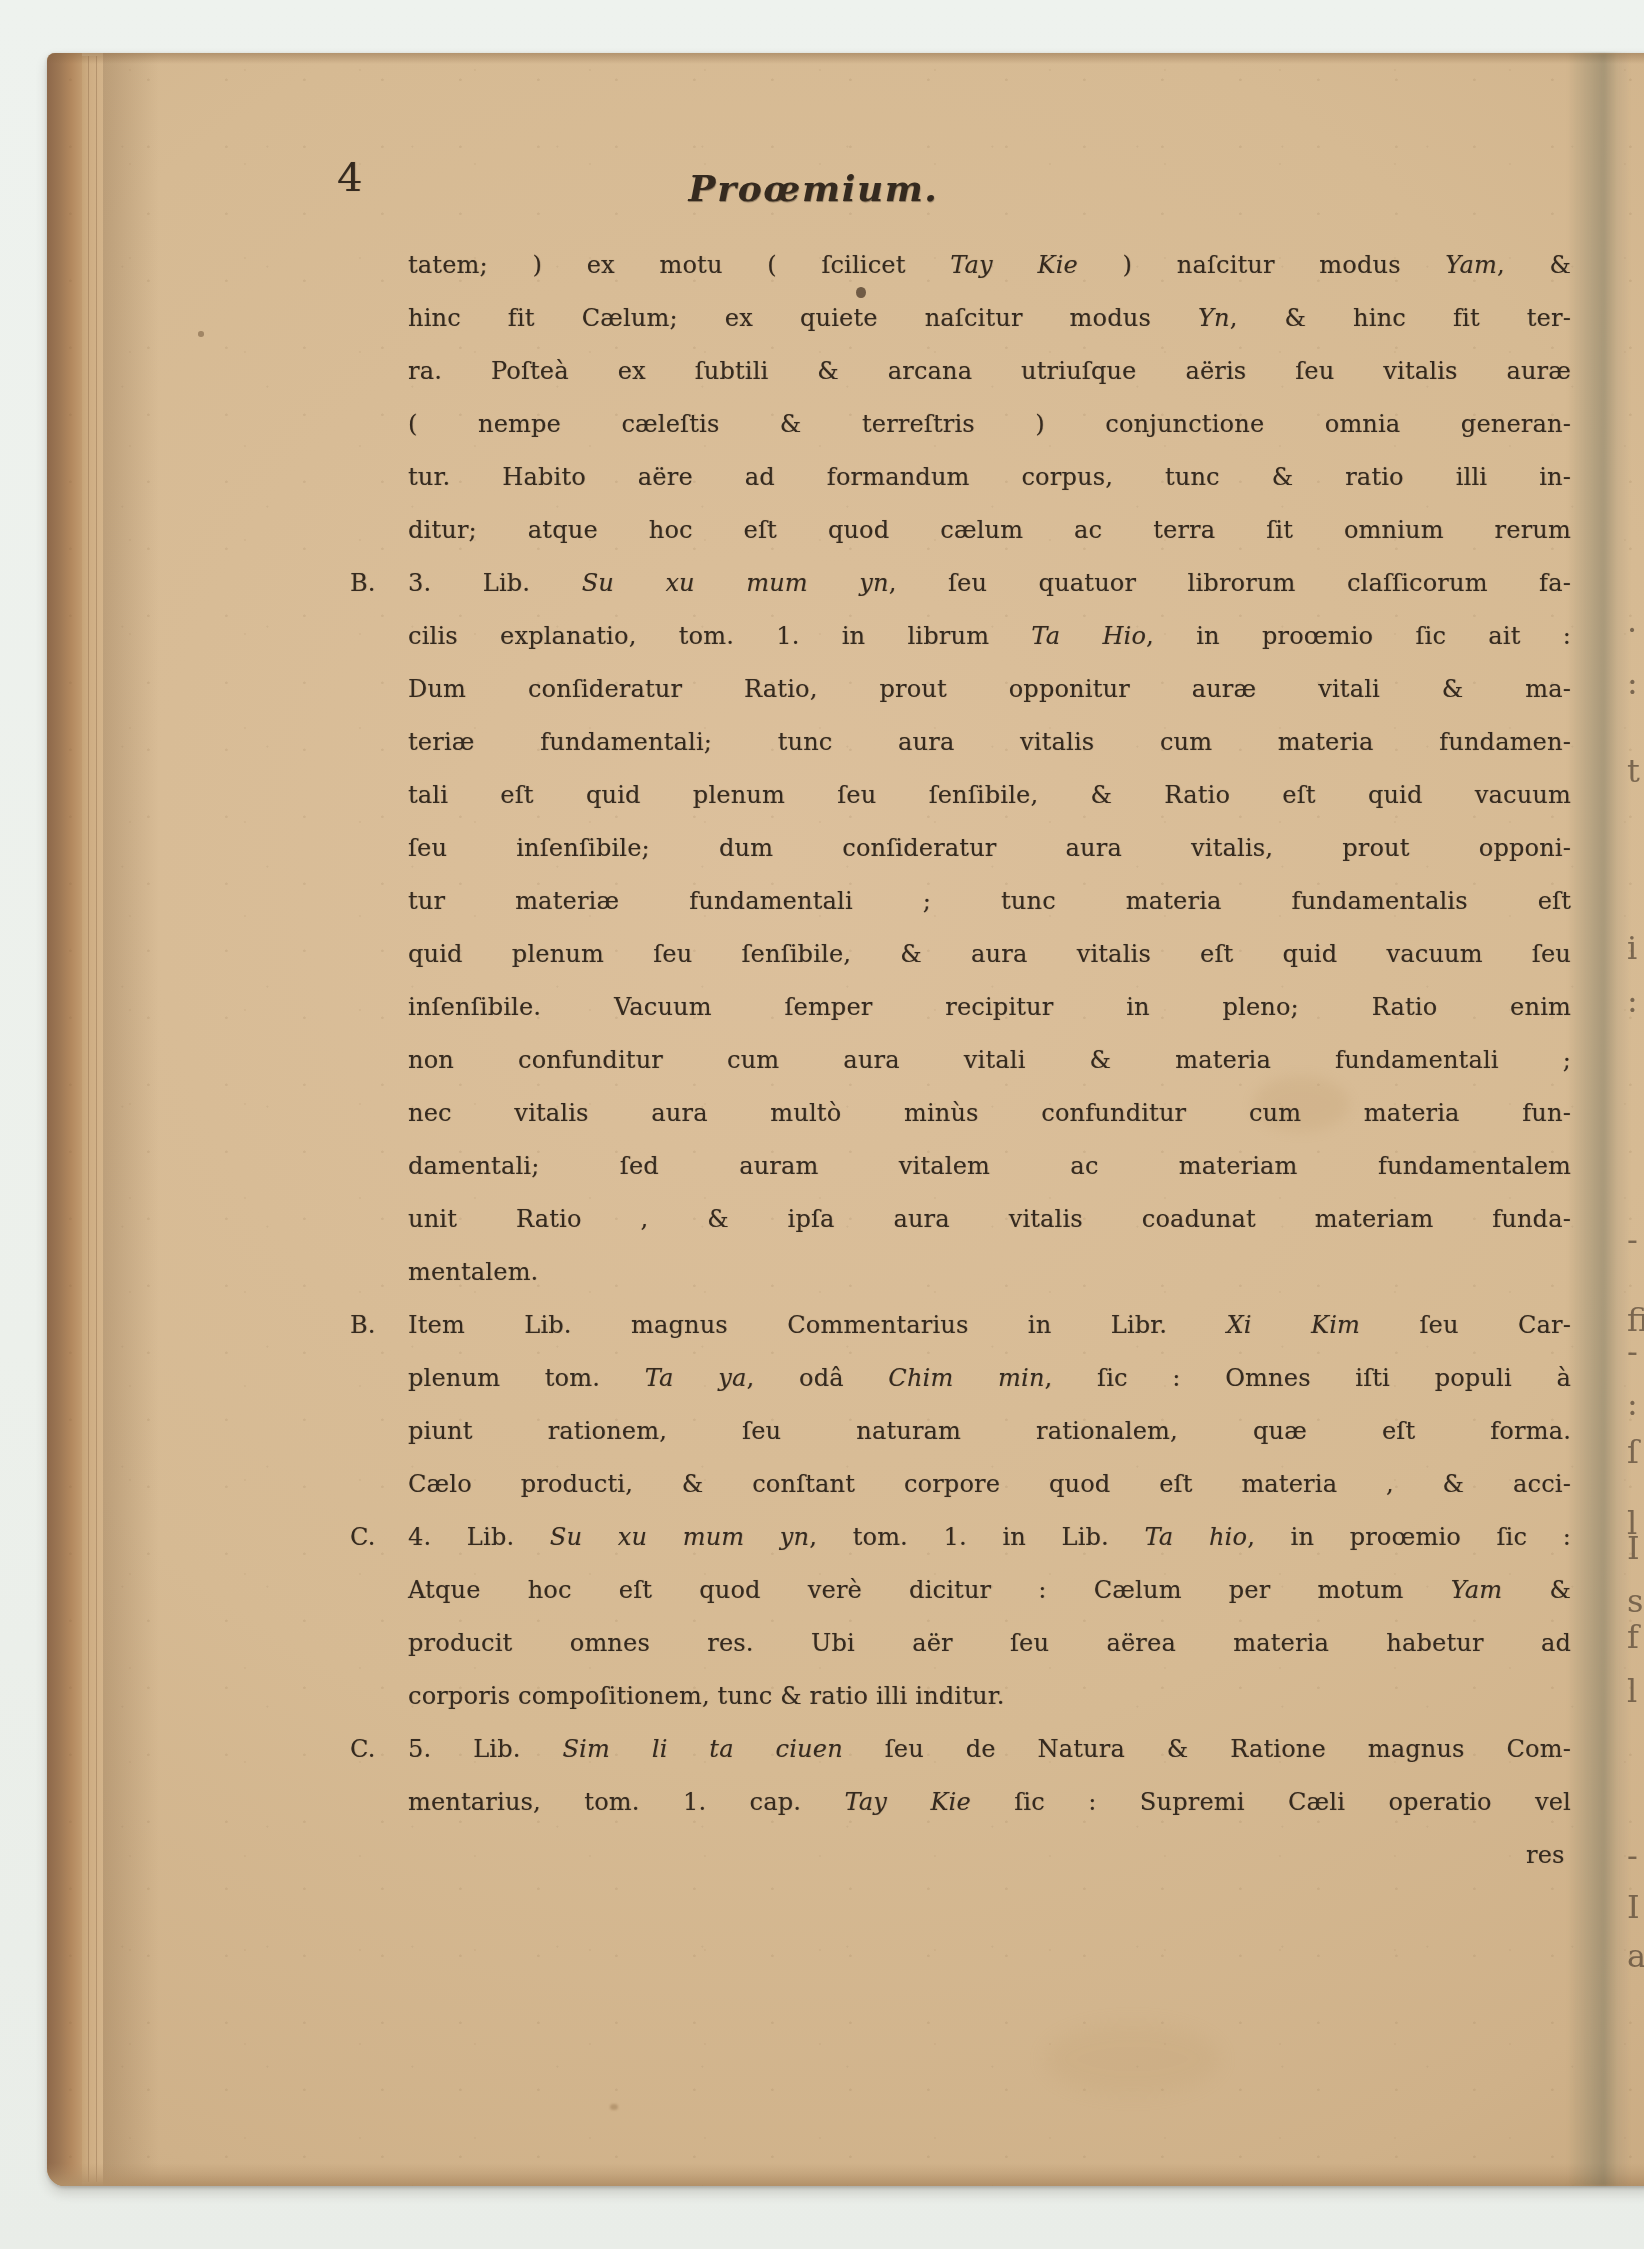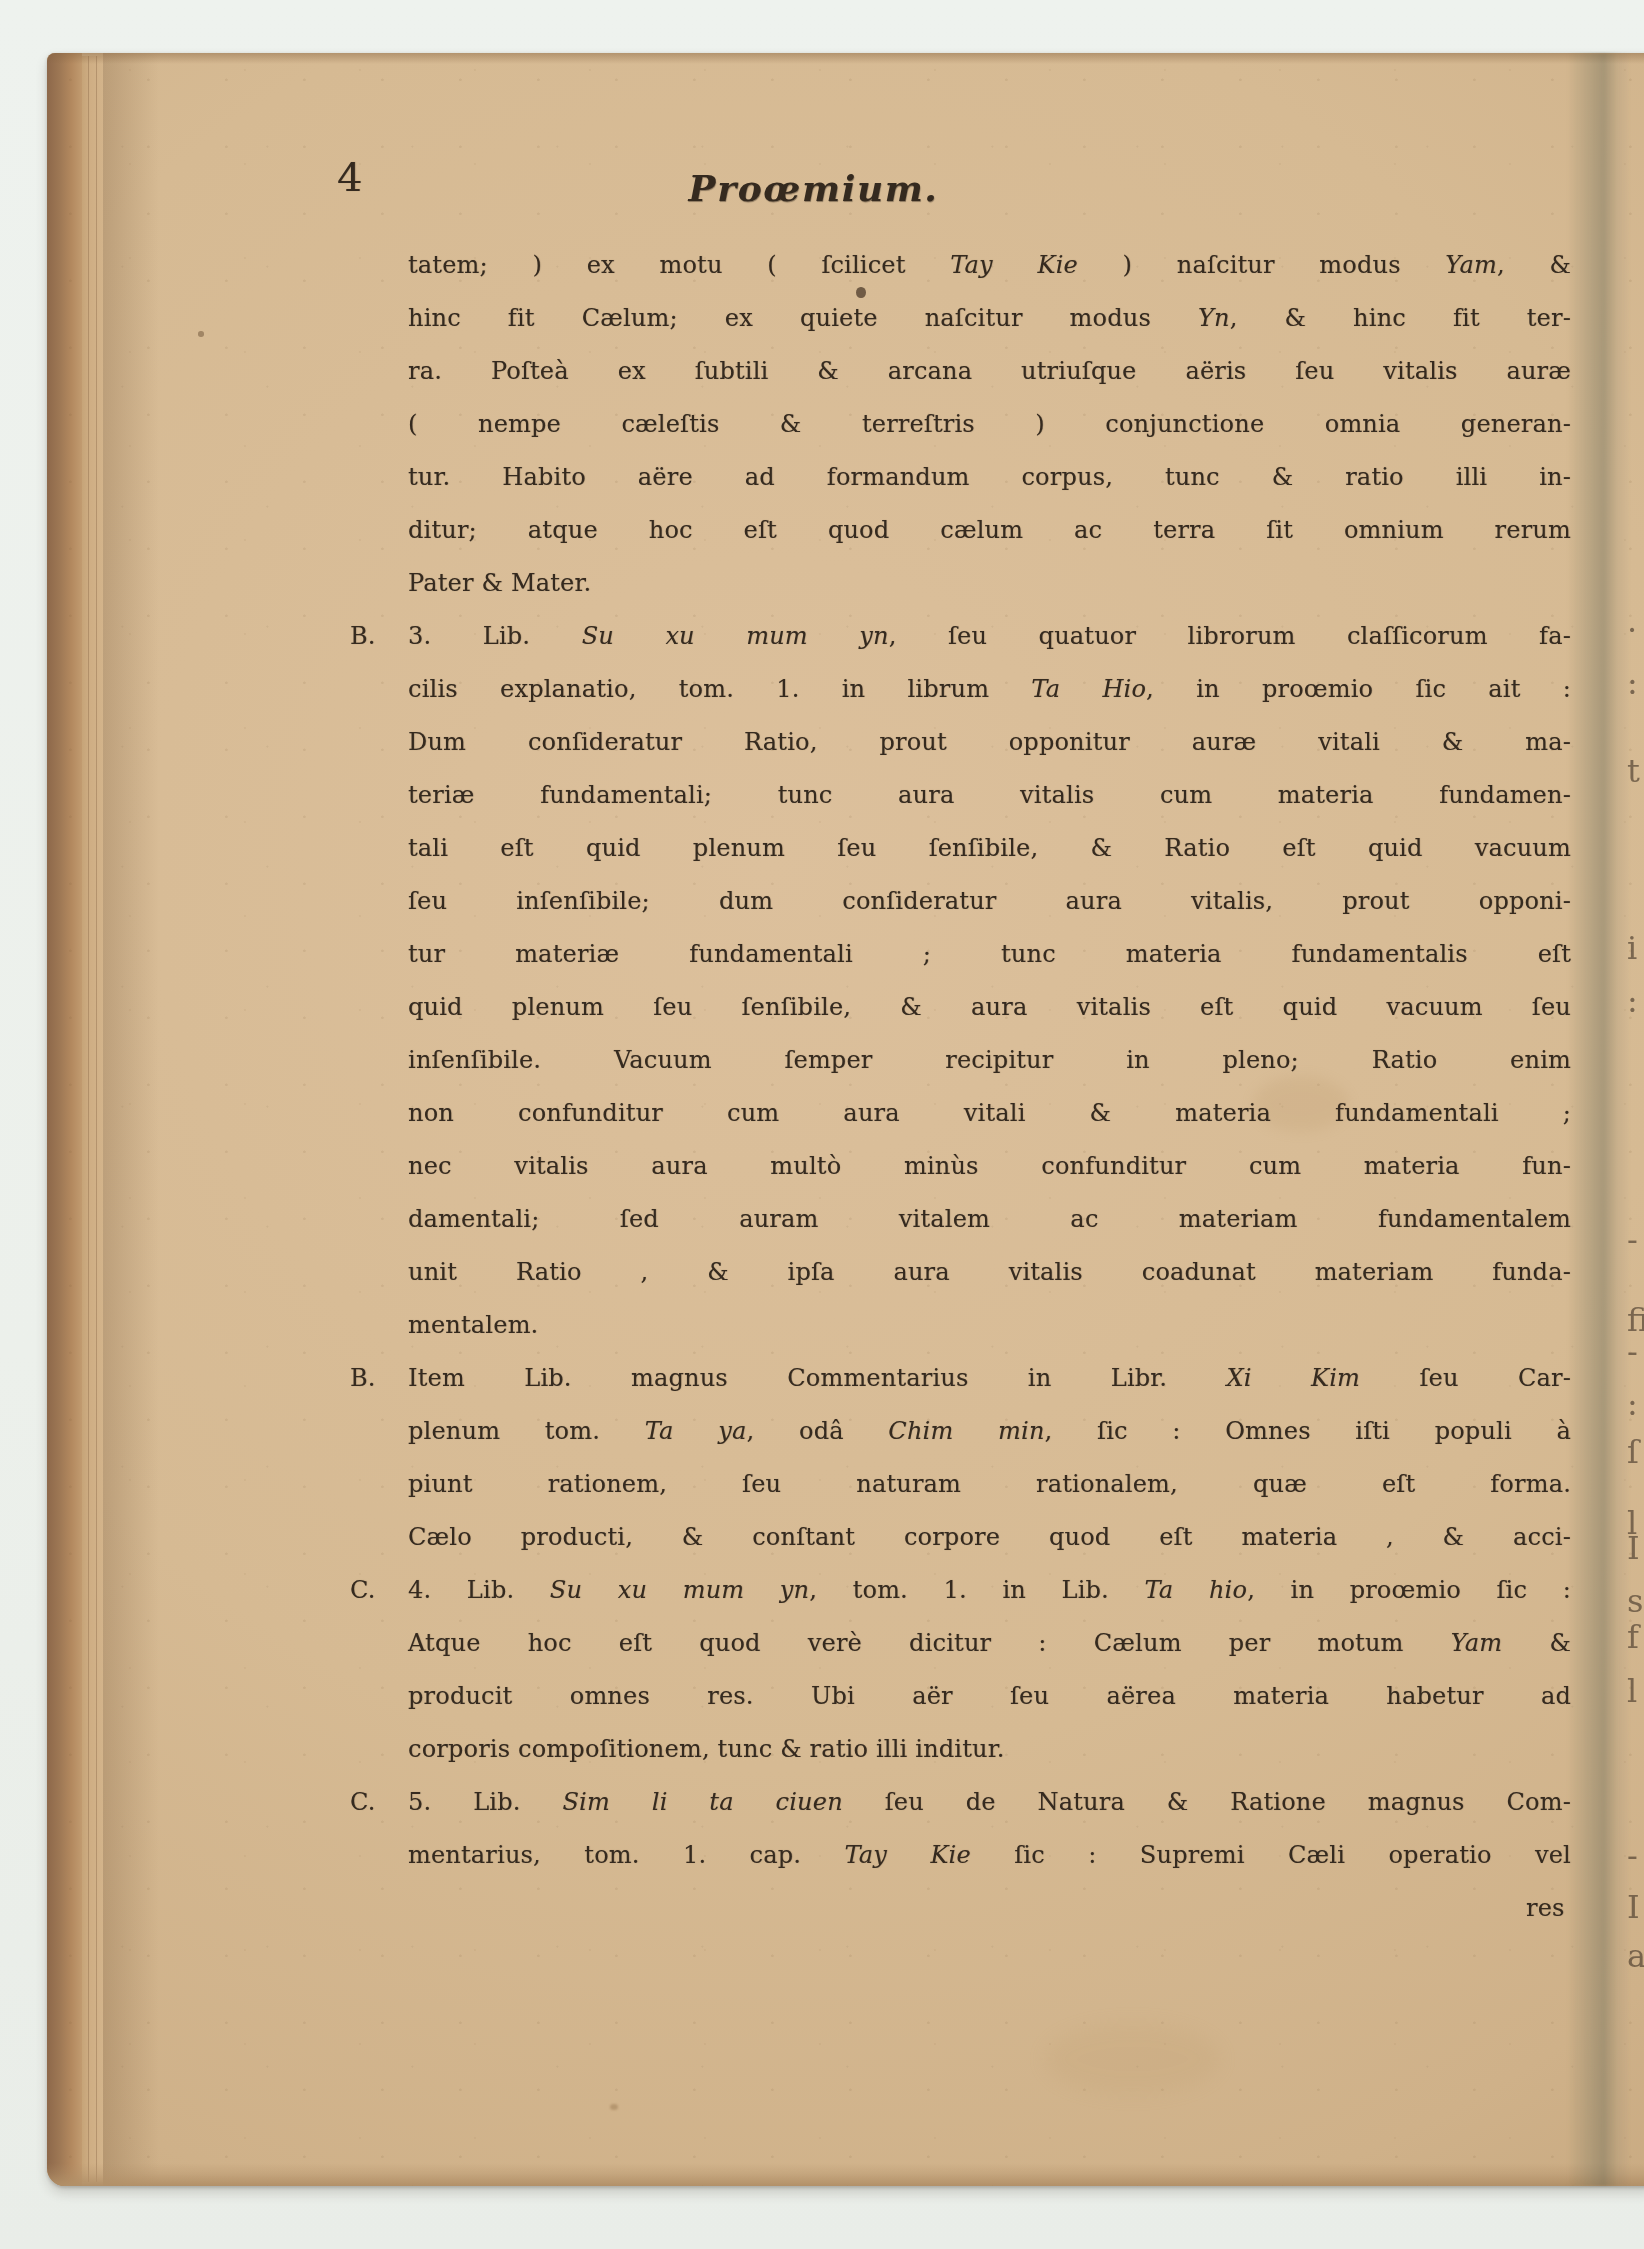--- a/index.html
+++ b/index.html
@@ -114,21 +114,20 @@
   <div id="print-layer">
     <div id="page-number">4</div>
     <div id="running-header">Proœmium.</div>
     <div id="text-block">
         <div class="line just"><span>tatem; ) ex motu ( ſcilicet </span><span class="it">Tay Kie</span><span> ) naſcitur modus </span><span class="it">Yam</span><span>, &amp;</span></div>
         <div class="line just"><span>hinc fit Cælum; ex quiete naſcitur modus </span><span class="it">Yn</span><span>, &amp; hinc fit ter-</span></div>
         <div class="line just"><span>ra.  Poſteà ex ſubtili &amp; arcana utriuſque aëris ſeu vitalis auræ</span></div>
         <div class="line just"><span>( nempe cæleſtis &amp; terreſtris ) conjunctione omnia generan-</span></div>
         <div class="line just"><span>tur.  Habito aëre ad formandum corpus, tunc &amp; ratio illi in-</span></div>
         <div class="line just"><span>ditur; atque hoc eſt quod cælum ac terra ſit omnium rerum</span></div>
-        <div class="line"><span>Pater &amp; Mater.</span></div>
         <div class="line just"><span class="marg">B.</span><span>3. Lib. </span><span class="it">Su xu mum yn</span><span>, ſeu quatuor librorum claſſicorum fa-</span></div>
         <div class="line just"><span>cilis explanatio, tom. 1. in librum </span><span class="it">Ta Hio</span><span>, in proœmio ſic ait :</span></div>
         <div class="line just"><span>Dum conſideratur Ratio, prout opponitur auræ vitali &amp; ma-</span></div>
         <div class="line just"><span>teriæ fundamentali; tunc aura vitalis cum materia fundamen-</span></div>
         <div class="line just"><span>tali eſt quid plenum ſeu ſenſibile, &amp; Ratio eſt quid vacuum</span></div>
         <div class="line just"><span>ſeu inſenſibile; dum conſideratur aura vitalis, prout opponi-</span></div>
         <div class="line just"><span>tur materiæ fundamentali ; tunc materia fundamentalis eſt</span></div>
         <div class="line just"><span>quid plenum ſeu ſenſibile, &amp; aura vitalis eſt quid vacuum ſeu</span></div>
         <div class="line just"><span>inſenſibile.  Vacuum ſemper recipitur in pleno; Ratio enim</span></div>
         <div class="line just"><span>non confunditur cum aura vitali &amp; materia fundamentali ;</span></div>

